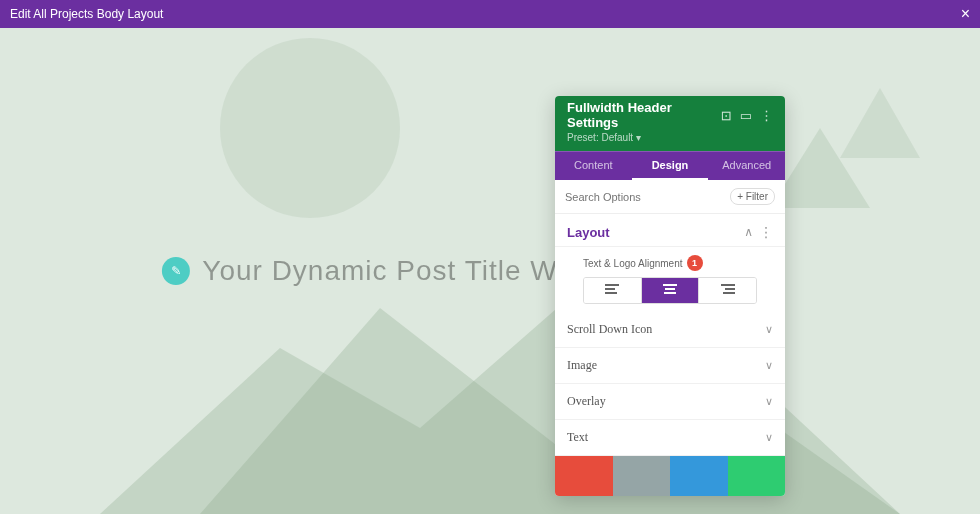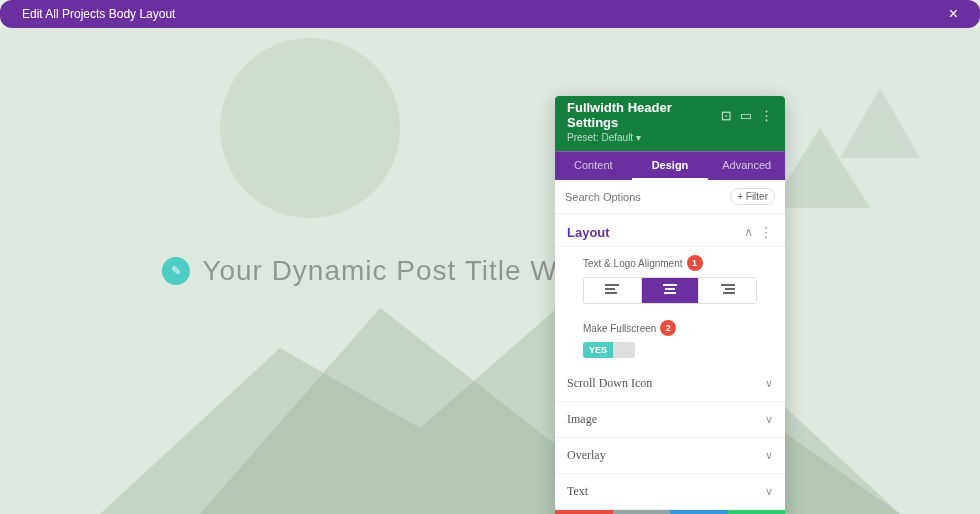--- a/index.html
+++ b/index.html
@@ -13,24 +13,23 @@
     }
 
     
     .top-bar {
       width: 100%;
       height: 28px;
       background: #6b2fa0;
       display: flex;
       align-items: center;
       justify-content: space-between;
-      padding: 0 22px;
+      padding: 0 10px;
       position: relative;
       z-index: 100;
-      border-radius: 12px;
     }
     .top-bar-title {
       color: #fff;
       font-size: 12px;
       font-weight: 500;
     }
     .top-bar-close {
       color: #fff;
       font-size: 16px;
       cursor: pointer;
@@ -409,30 +408,20 @@
           <div class="align-btn">
             <svg width="14" height="12" viewBox="0 0 14 12">
                 <rect x="0" y="1" width="14" height="2" fill="currentColor"></rect>
                 <rect x="4" y="5" width="10" height="2" fill="currentColor"></rect>
                 <rect x="2" y="9" width="12" height="2" fill="currentColor"></rect>
               </svg>
           </div>
         </div>
       </div>
 
-      <div class="field-row">
-        <div class="field-label">
-          <span>Make Fullscreen</span>
-          <div class="field-label-badge">2</div>
-        </div>
-        <div class="toggle-container">
-          <div class="toggle-yes">YES</div>
-          <div class="toggle-no">&nbsp;&nbsp;&nbsp;&nbsp;</div>
-        </div>
-      </div>
 
       <div class="collapsible-section">
         <div class="collapsible-header">
           <span class="collapsible-title">Scroll Down Icon</span>
           <span class="collapsible-arrow">∨</span>
         </div>
       </div>
 
       <div class="collapsible-section">
         <div class="collapsible-header">

